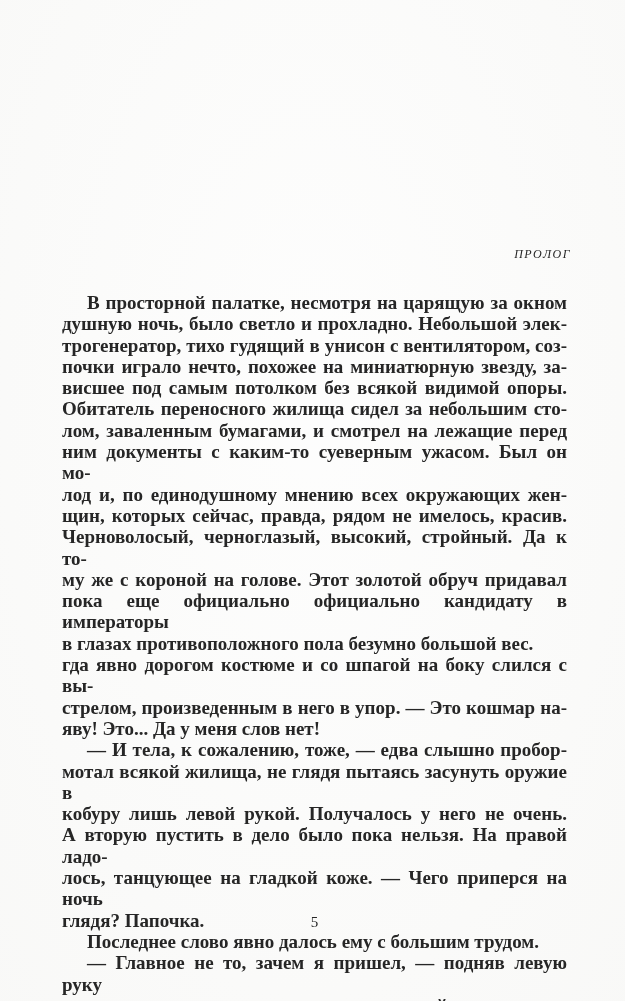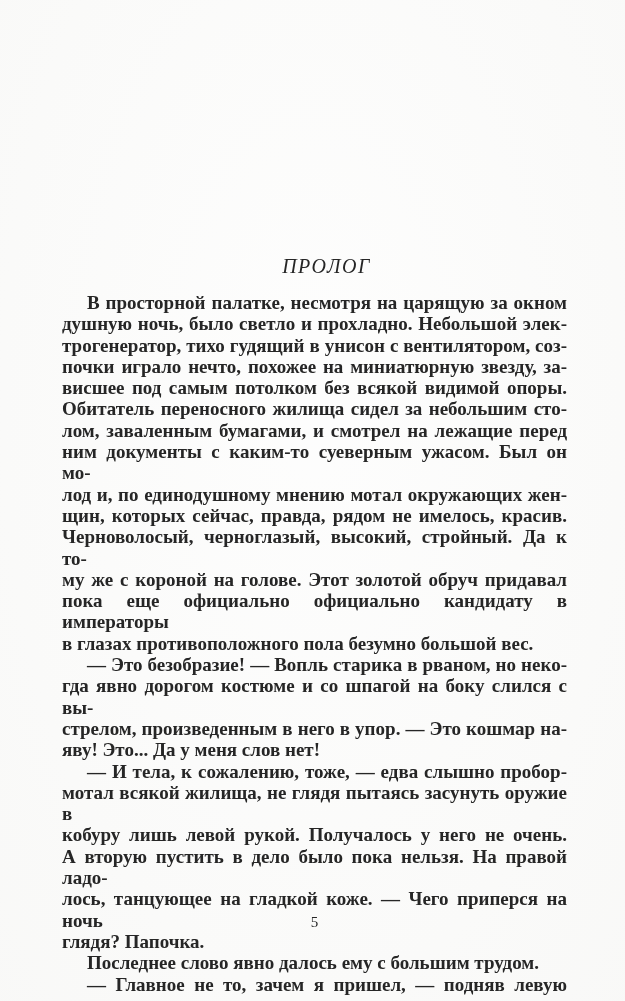--- a/index.html
+++ b/index.html
@@ -19,26 +19,26 @@
     inset: 0;
     background:
       radial-gradient(ellipse at 50% 40%, rgba(255,255,255,0.6), rgba(244,244,242,0.35)),
       #fbfbfa;
   }
   .chapter-title {
     position: absolute;
     left: 62px;
     top: 243px;
     width: 505px;
-    margin: 12px;
-    font-size: 20px;
+    margin: 4px;
+    font-size: 12px;
     font-weight: normal;
     font-style: italic;
     letter-spacing: 1.5px;
-    text-align: center;
+    text-align: right;
     color: var(--ink, #262626);
   }
   .text-block {
     position: absolute;
     left: 62px;
     top: 292px;
     width: 505px;
     font-size: 19px;
     line-height: 21.3px;
     color: var(--ink, #262626);
@@ -80,30 +80,29 @@
 
     <div class="para">
       <span class="line indent">В просторной палатке, несмотря на царящую за окном</span>
       <span class="line">душную ночь, было светло и прохладно. Небольшой элек-</span>
       <span class="line">трогенератор, тихо гудящий в унисон с вентилятором, соз-</span>
       <span class="line">почки играло нечто, похожее на миниатюрную звезду, за-</span>
       <span class="line">висшее под самым потолком без всякой видимой опоры.</span>
       <span class="line">Обитатель переносного жилища сидел за небольшим сто-</span>
       <span class="line">лом, заваленным бумагами, и смотрел на лежащие перед</span>
       <span class="line">ним документы с каким-то суеверным ужасом. Был он мо-</span>
-      <span class="line">лод и, по единодушному мнению мотал окружающих жен-</span>
+      <span class="line">лод и, по единодушному мнению всех окружающих жен-</span>
       <span class="line">щин, которых сейчас, правда, рядом не имелось, красив.</span>
       <span class="line">Черноволосый, черноглазый, высокий, стройный. Да к то-</span>
       <span class="line">му же с короной на голове. Этот золотой обруч придавал</span>
       <span class="line">пока еще официально официально кандидату в императоры</span>
       <span class="line end">в глазах противоположного пола безумно большой вес.</span>
     </div>
 
     <div class="para">
-      <span class="line indent">— Это безобразие! — Вопль старика в рваном, но неко-</span>
       <span class="line">гда явно дорогом костюме и со шпагой на боку слился с вы-</span>
       <span class="line">стрелом, произведенным в него в упор. — Это кошмар на-</span>
       <span class="line end">яву! Это... Да у меня слов нет!</span>
     </div>
 
     <div class="para">
       <span class="line indent">— И тела, к сожалению, тоже, — едва слышно пробор-</span>
       <span class="line">мотал всякой жилища, не глядя пытаясь засунуть оружие в</span>
       <span class="line">кобуру лишь левой рукой. Получалось у него не очень.</span>
       <span class="line">А вторую пустить в дело было пока нельзя. На правой ладо-</span>

